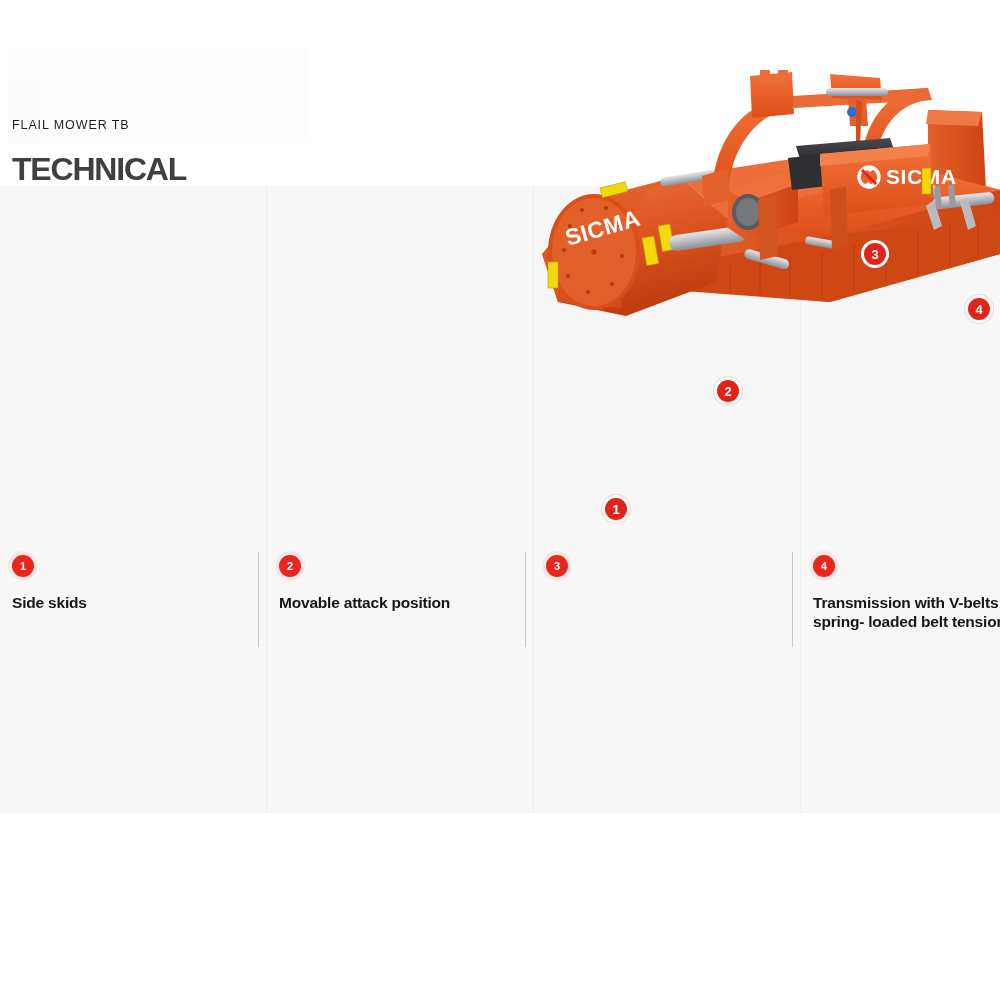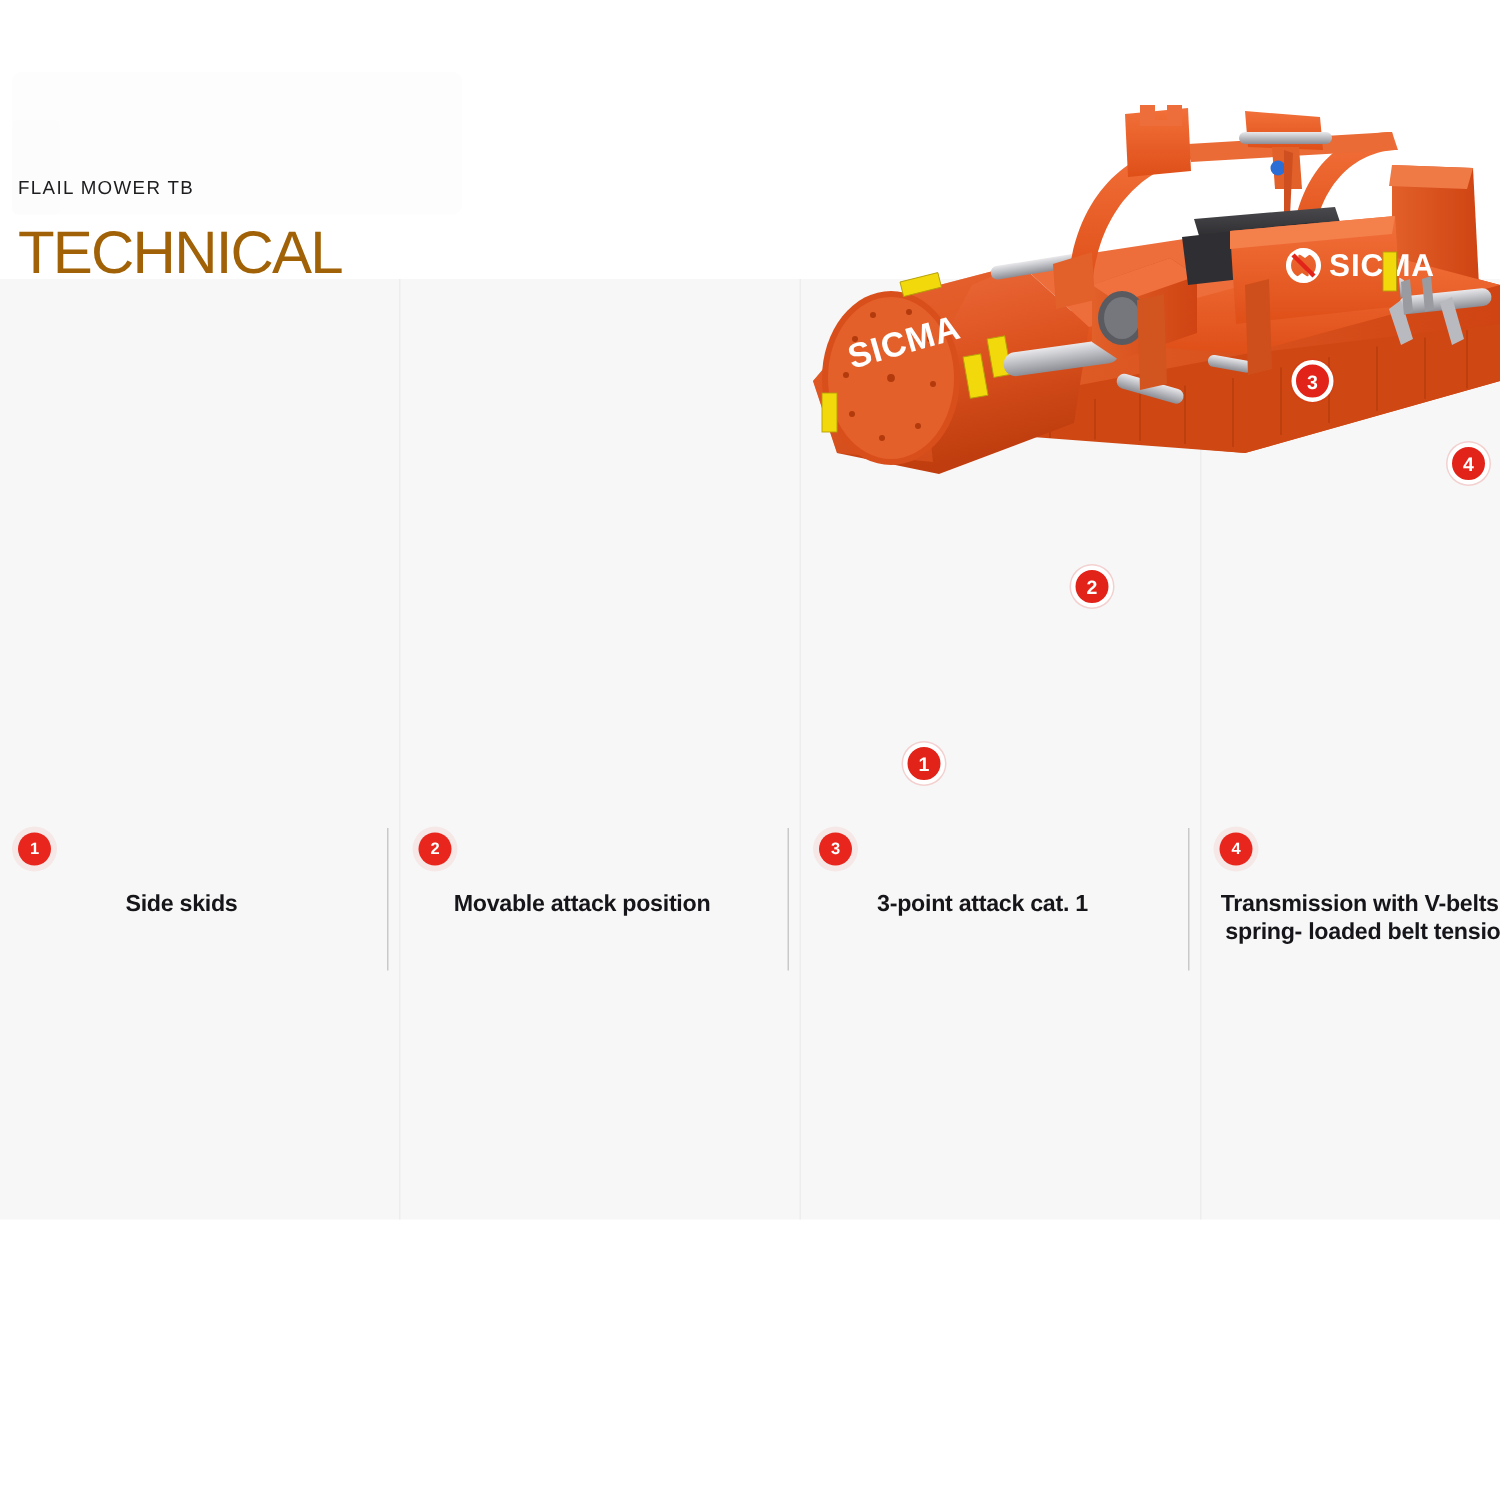--- a/index.html
+++ b/index.html
@@ -40,22 +40,22 @@
   .col-divider.d3 { left: 800px; }
 
   
   .title-block { position: absolute; left: 12px; top: 118px; width: 250px; }
   .eyebrow {
     font-size: 12.5px; letter-spacing: 0.9px; color: #1d1d1f;
     font-weight: 400; text-transform: uppercase;
   }
   .big-title {
     margin-top: 15px;
-    font-size: 40px; line-height: 44px;
-    font-weight: 400; letter-spacing: -1.2px; color: #a16207;
+    font-size: 32px; line-height: 44px;
+    font-weight: 700; letter-spacing: -1.2px; color: #404040;
     text-transform: uppercase;
   }
 
   
   .product-figure {
     position: absolute; left: 530px; top: 40px;
     width: 480px; height: 300px;
   }
   .product-figure svg { display: block; width: 100%; height: 100%; }
 
@@ -91,21 +91,21 @@
   .num-badge {
     width: 22px; height: 22px; border-radius: 50%;
     background: #e8261d; color: #fff;
     font-size: 11px; font-weight: 700;
     display: flex; align-items: center; justify-content: center;
     box-shadow: 0 0 0 4px rgba(232,38,29,0.07);
   }
   .caption-text {
     margin-top: 16px;
     font-size: 15.5px; line-height: 19px;
-    font-weight: 700; color: #16161a; letter-spacing: -0.2px; text-align: center;
+    font-weight: 700; color: #16161a; letter-spacing: -0.2px;
   }
 </style>
 </head>
 <body>
 
 <div class="page">
 
   <div class="ghost-block"></div>
 
   <div class="features-section">
@@ -271,21 +271,20 @@
       <div class="caption">
         <div class="num-badge">2</div>
         <div class="caption-text">Movable attack position</div>
       </div>
     </div>
 
     <div class="col c3">
       <div class="col-rule"></div>
       <div class="caption">
         <div class="num-badge">3</div>
-        <div class="caption-text">3-point attack cat. 1</div>
       </div>
     </div>
 
     <div class="col c4">
       <div class="col-rule"></div>
       <div class="caption">
         <div class="num-badge">4</div>
         <div class="caption-text">Transmission with V-belts and spring- loaded belt tensioner.</div>
       </div>
     </div>

